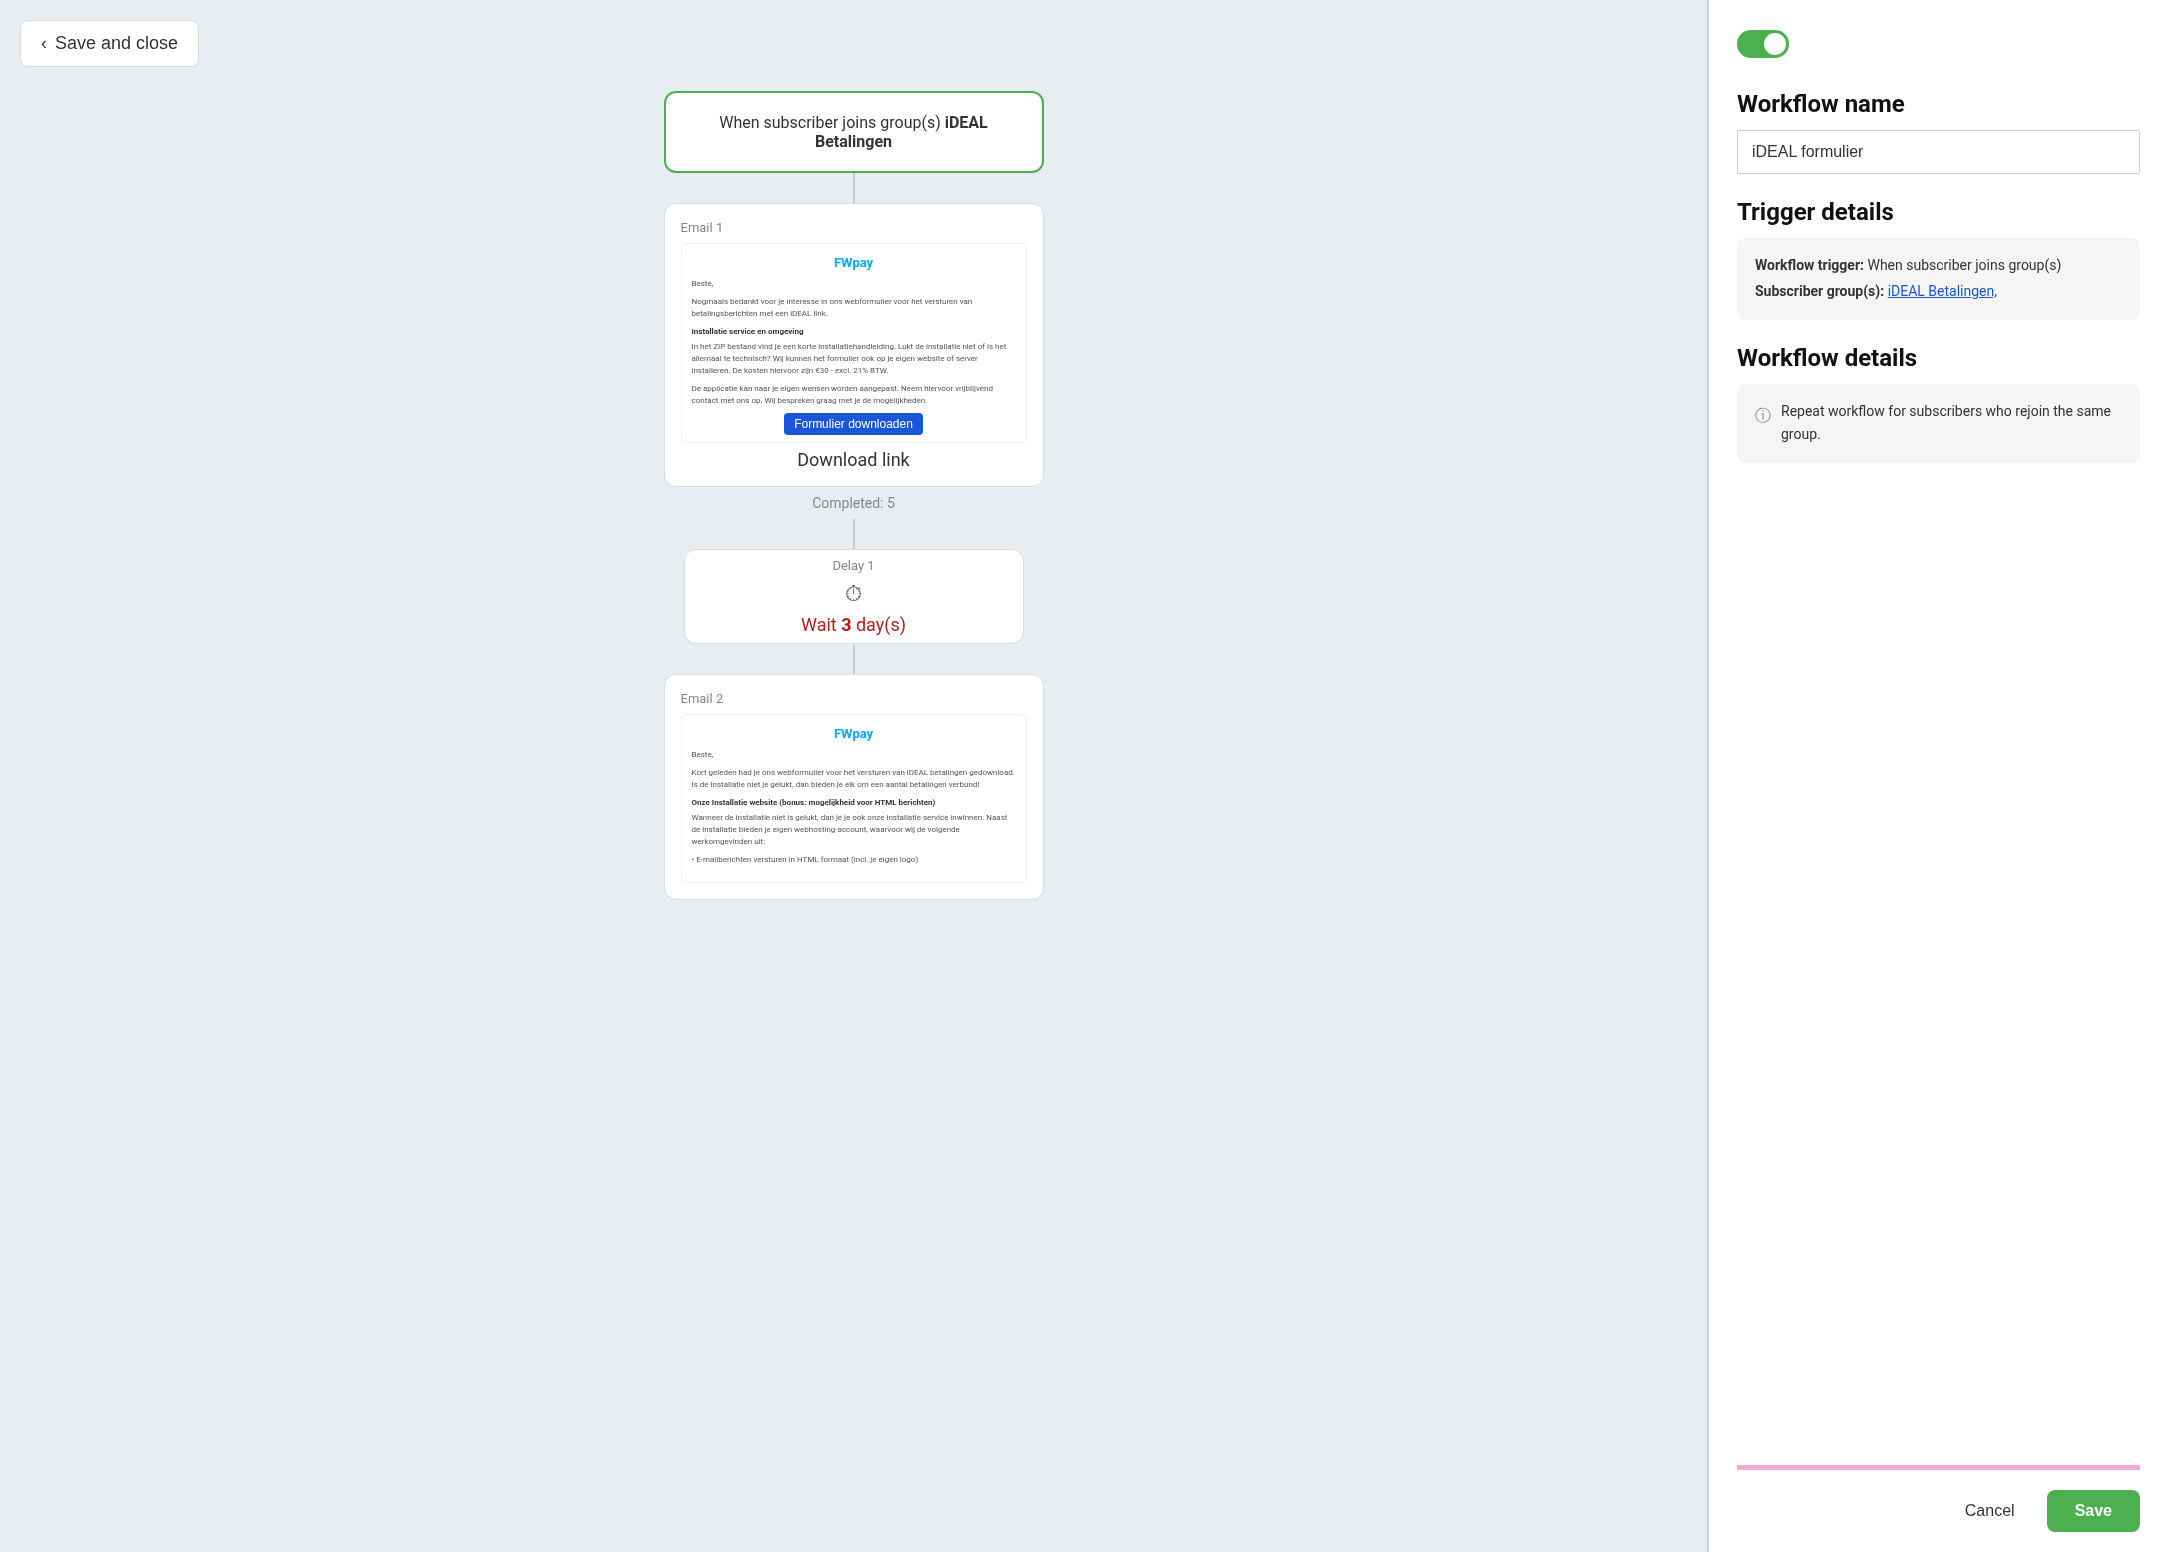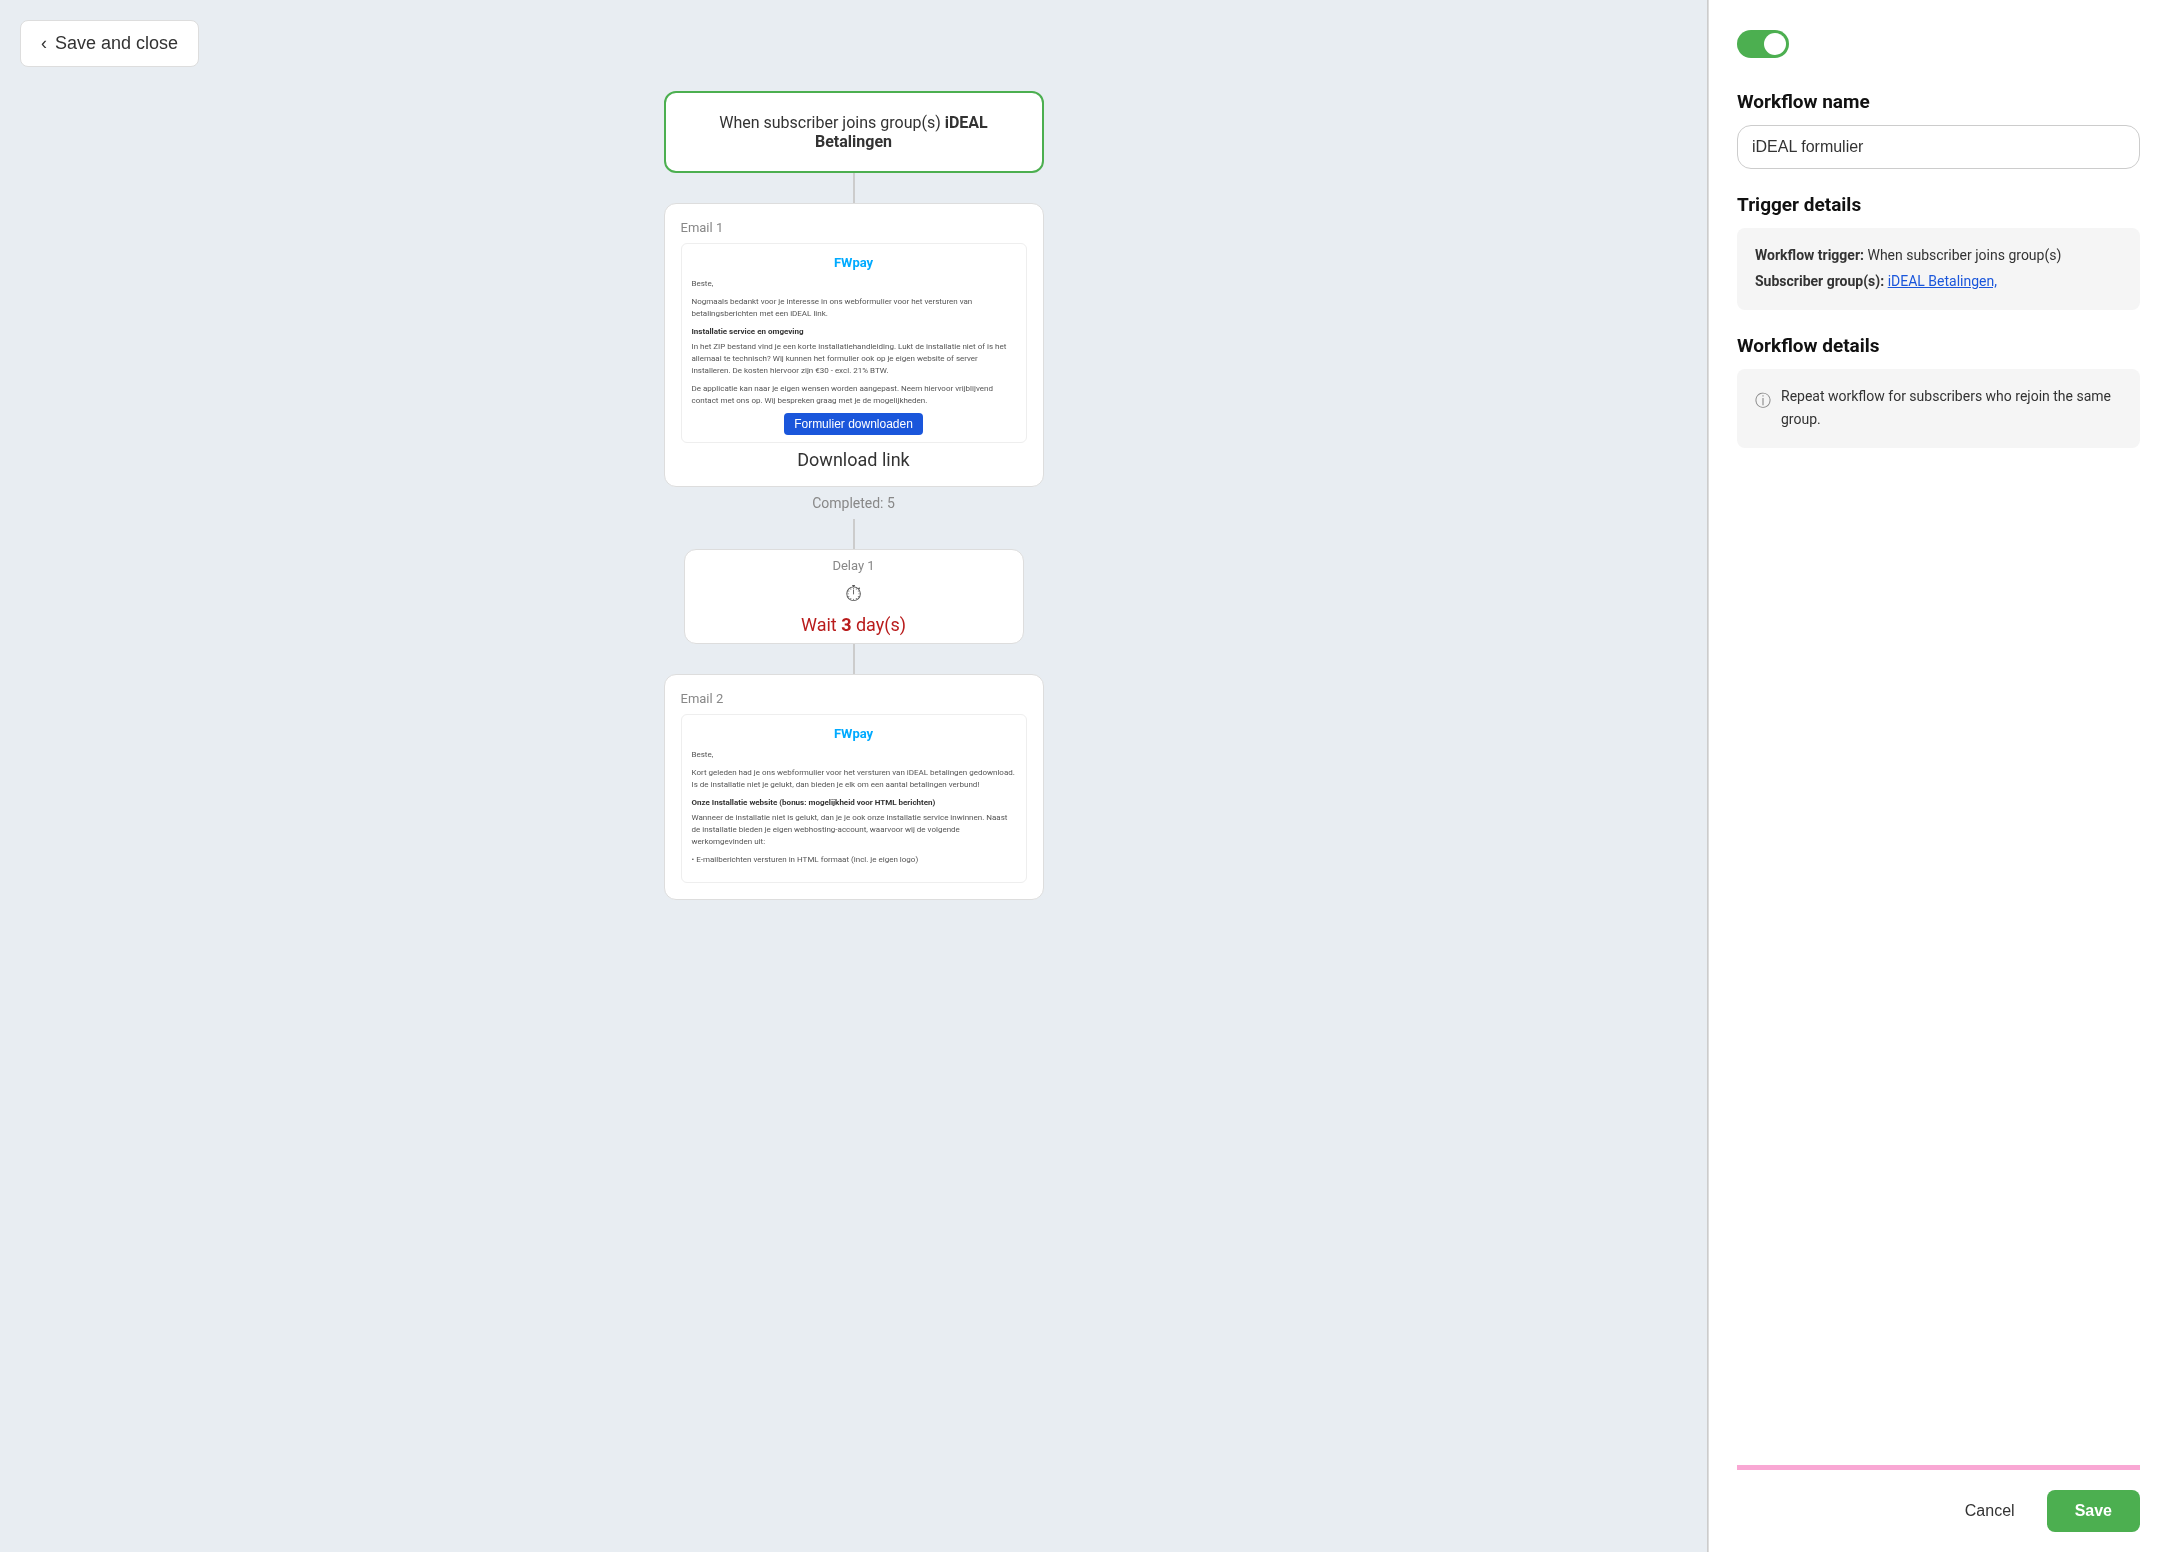--- a/index.html
+++ b/index.html
@@ -219,30 +219,30 @@
       width: 22px;
       height: 22px;
       background: #fff;
       border-radius: 50%;
       top: 3px;
       right: 3px;
       transition: 0.2s;
     }
 
     .section-title {
-      font-size: 19px;
+      font-size: 24px;
       font-weight: 700;
       color: #111;
       margin-bottom: 12px;
     }
 
     .workflow-name-input {
       width: 100%;
       border: 1px solid #ccc;
-      border-radius: 14px;
+      border-radius: 2px;
       padding: 12px 14px;
       font-size: 16px;
       color: #333;
       margin-bottom: 24px;
       outline: none;
     }
 
     .info-box {
       background: #f5f5f5;
       border-radius: 8px;

